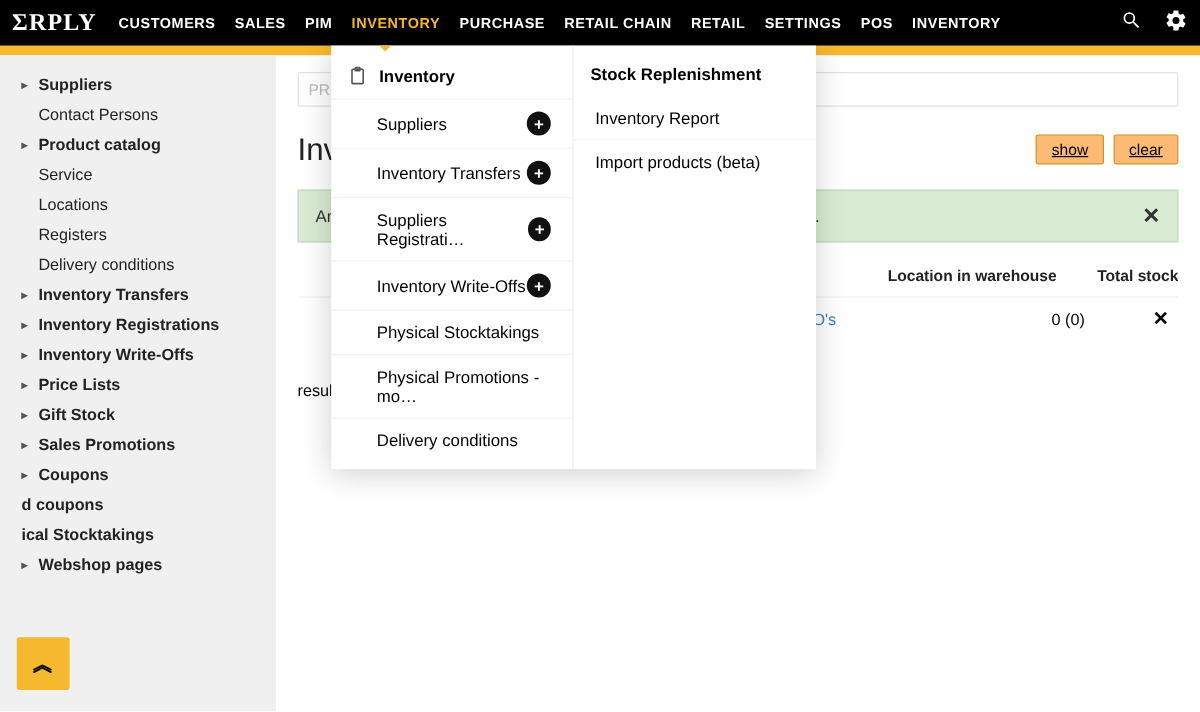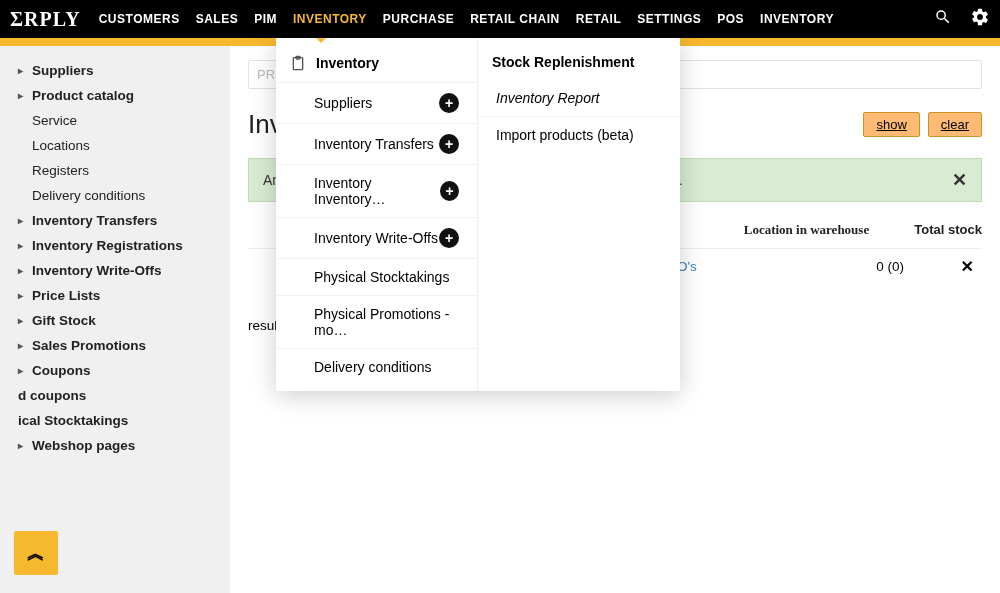--- a/index.html
+++ b/index.html
@@ -27,21 +27,21 @@
 
 .main { position: absolute; left: 230px; top: 46px; right: 0; padding: 14px 18px; }
 .searchrow { border: 1px solid #e2e2e2; border-radius: 2px; padding: 6px 8px; color: #bbb; font-size: 13px; margin-bottom: 20px; }
 .titlerow { display: flex; align-items: center; margin-bottom: 18px; }
 .pagetitle { font-size: 26px; font-weight: 400; color: #222; }
 .titlebtns { margin-left: auto; display: flex; gap: 8px; }
 .tbtn { background: #fdba74; border: 1px solid #c89524; padding: 4px 12px; font-size: 13px; border-radius: 2px; cursor: pointer; text-decoration: underline; }
 .infobar { background: #d9ecd3; border: 1px solid #c0dab8; padding: 10px 14px; font-size: 14px; color: #333; margin-bottom: 10px; display: flex; align-items: center; }
 .infobar .closex { margin-left: auto; font-size: 18px; font-weight: 700; cursor: pointer; }
 .tablehead { display: flex; padding: 10px 0; border-bottom: 1px solid #eee; font-size: 13px; font-weight: 700; color: #222; }
-.th-loc { width: 190px; text-align: center; margin-left: 490px; font-family: Liberation Serif, serif; }
+.th-loc { width: 190px; text-align: right; margin-left: 490px; }
 .th-stock { width: 130px; text-align: right; }
 .tablerow { display: flex; padding: 8px 0; font-size: 13.5px; align-items: center; }
 .td-po { margin-left: 420px; color: #3b82c4; width: 90px; }
 .td-stock { margin-left: 100px; width: 130px; text-align: left; }
 .td-x { margin-left: auto; margin-right: 8px; font-size: 16px; font-weight: 700; cursor: pointer; }
 .resultsper { margin-top: 30px; font-size: 13.5px; display: flex; align-items: center; gap: 10px; }
 .rpinput { border: 1px solid #ddd; padding: 3px 8px; width: 38px; text-align: center; }
 
 
 .dropdown { position: absolute; top: 38px; left: 276px; width: 404px; background: #fff; box-shadow: 0 4px 24px rgba(0,0,0,.2); z-index: 200; display: flex; }
@@ -89,20 +89,23 @@
   </div>
 </div>
 <div class="yellowband"></div>
 <div class="arrowdown"></div>
 
 <div class="sidebar">
     <div class="side-item bold">
       <span class="caret">▸</span>
       <span>Suppliers</span>
     </div>
+    <div class="side-item child">
+      <span>Contact Persons</span>
+    </div>
     <div class="side-item bold">
       <span class="caret">▸</span>
       <span>Product catalog</span>
     </div>
     <div class="side-item child">
       <span>Service</span>
     </div>
     <div class="side-item child">
       <span>Locations</span>
     </div>
@@ -194,21 +197,21 @@
     <div id="ddleft">
         <div class="dditem">
           <span>Suppliers</span>
           <span class="ddplus">+</span>
         </div>
         <div class="dditem">
           <span>Inventory Transfers</span>
           <span class="ddplus">+</span>
         </div>
         <div class="dditem">
-          <span>Inventory Inventory…</span>
+          <span>Suppliers Registrati…</span>
           <span class="ddplus">+</span>
         </div>
         <div class="dditem">
           <span>Inventory Write-Offs</span>
           <span class="ddplus">+</span>
         </div>
         <div class="dditem">
           <span>Physical Stocktakings</span>
         </div>
         <div class="dditem">
@@ -217,21 +220,21 @@
         <div class="dditem">
           <span>Delivery conditions</span>
         </div>
       </div>
   </div>
   <div class="ddcol">
     <div class="ddhead">
       <span>Stock Replenishment</span>
     </div>
     <div id="ddright">
-        <div class="dditem noborder" style="padding-left: 18px; font-style: italic;">
+        <div class="dditem noborder" style="padding-left: 18px;">
           <span>Inventory Report</span>
         </div>
         <div class="dditem" style="padding-left: 18px; align-items: center;">
           <span>Import products (beta)</span>
         </div>
       </div>
   </div>
 </div>
 
 <div class="fab">

